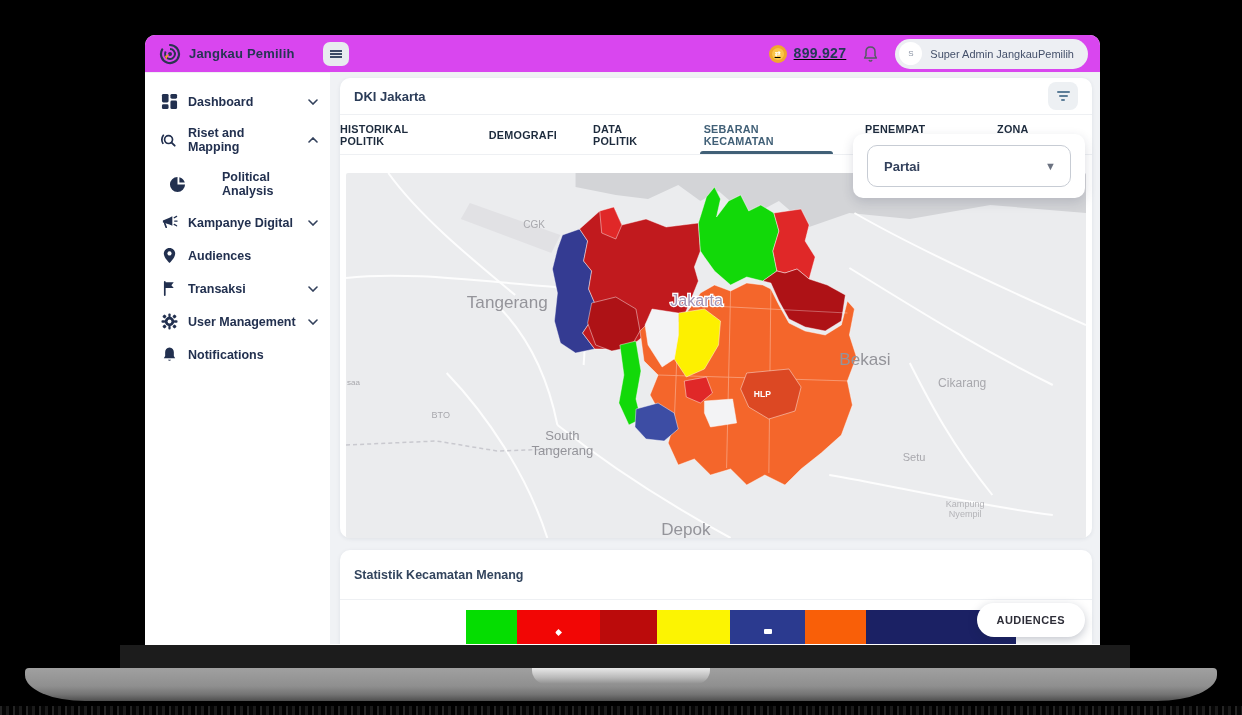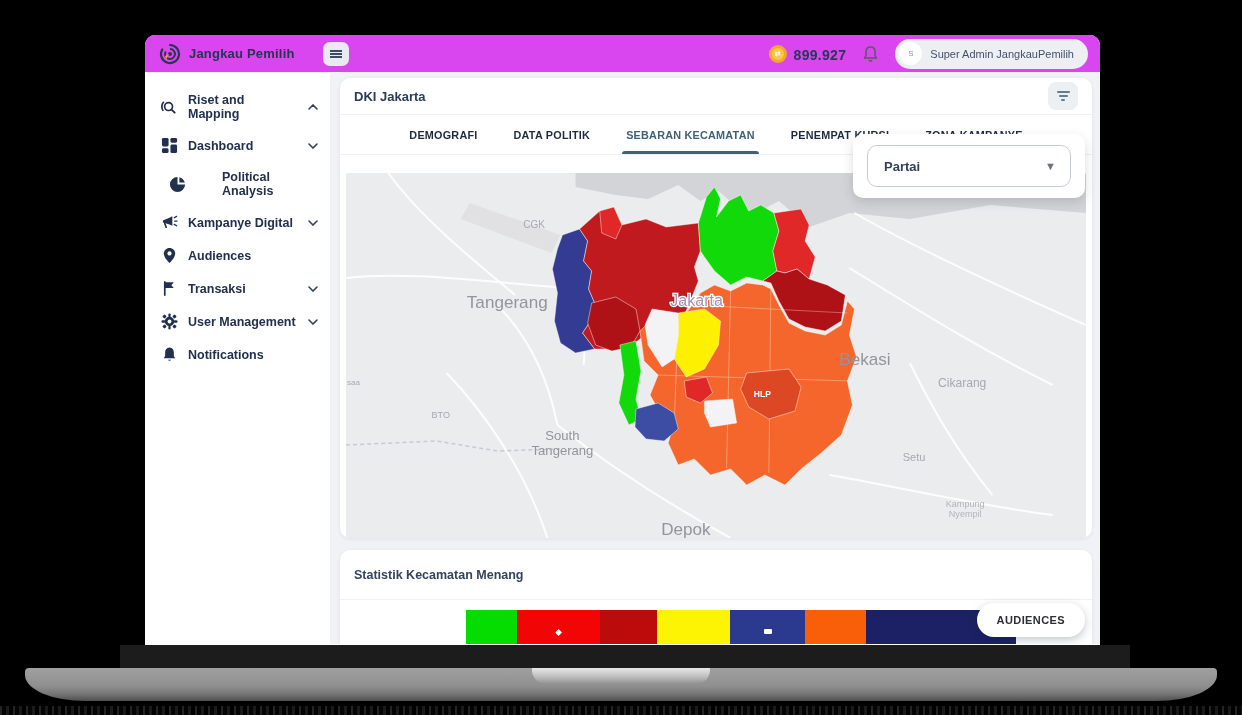--- a/index.html
+++ b/index.html
@@ -25,21 +25,21 @@
   .hdr { height:38px; display:flex; align-items:center; border-bottom:1px solid #eef0f3; background:#d946ef; position:relative; z-index:10; }
   .brand { width:178px; display:flex; align-items:center; gap:8px; padding-left:14px; }
   .brand-name { font-size:13px; font-weight:bold; color:#253553; letter-spacing:.2px; }
   .logo { width:22px; height:22px; position:relative; flex:0 0 auto; }
   .burger { width:26px; height:24px; background:#e8ebef; border-radius:7px; border:none;
     display:flex; align-items:center; justify-content:center; cursor:pointer; }
   .burger span { display:block; width:12px; height:8px;
     border-top:2px solid #3c4b66; border-bottom:2px solid #3c4b66; position:relative; }
   .burger span::after{ content:""; position:absolute; left:0; top:1px; width:12px; height:2px; background:#3c4b66; }
   .hdr-right { margin-left:auto; display:flex; align-items:center; gap:16px; padding-right:12px; }
-  .credits { display:flex; align-items:flex-end; gap:7px; }
+  .credits { display:flex; align-items:flex-start; gap:7px;text-decoration:underline; }
   .coin { width:18px; height:18px; border-radius:50%; background:#f0a92d; display:flex; align-items:center; justify-content:center; }
   .coin i { width:12px; height:12px; border-radius:50%; background:#fbc64a; color:#fff; font-style:normal;
     font-size:7px; line-height:12px; text-align:center; font-weight:bold; }
   .credits b { font-size:14px; color:#243a55; letter-spacing:.3px; }
   .user-pill { display:flex; align-items:center; gap:8px; background:#edeff3; border-radius:999px;
     padding:3px 14px 3px 4px; height:30px; cursor:pointer; }
   .avatar { width:23px; height:23px; background:#fff; border-radius:50%; font-size:8px; color:#8a93a3;
     display:flex; align-items:center; justify-content:center; }
   .user-name { font-size:11px; color:#44506a; }
 
@@ -144,43 +144,43 @@
       </div>
     </div>
   </div>
 
   <div class="body-row">
 
     <nav class="sidebar">
 
       <div class="sb-item">
         <svg width="17" height="17" viewBox="0 0 18 18">
-            <circle cx="8" cy="8" r="4.2" fill="none" stroke="#22304f" stroke-width="1.8"></circle>
-            <path d="M11.2 11.2 L14.5 14.5" stroke="#22304f" stroke-width="2" stroke-linecap="round"></path>
-            <path d="M2 12 A8 8 0 0 1 2.5 3.5" fill="none" stroke="#22304f" stroke-width="1.8" stroke-linecap="round"></path>
-          </svg>
-        <span class="lbl">Riset and Mapping</span>
-        <span class="chev">
-            <svg width="10" height="6" viewBox="0 0 10 6">
-              <path d="M1 5 L5 1 L9 5" fill="none" stroke="#33415c" stroke-width="1.6" stroke-linecap="round"></path>
-            </svg>
-          </span>
-      </div>
-
-      <div class="sb-item">
-        <svg width="17" height="17" viewBox="0 0 18 18">
             <rect x="1" y="1" width="7" height="9" rx="1.5" fill="#22304f"></rect>
             <rect x="10" y="1" width="7" height="5" rx="1.5" fill="#22304f"></rect>
             <rect x="10" y="8" width="7" height="9" rx="1.5" fill="#22304f"></rect>
             <rect x="1" y="12" width="7" height="5" rx="1.5" fill="#22304f"></rect>
           </svg>
         <span class="lbl">Dashboard</span>
         <span class="chev">
             <svg width="10" height="6" viewBox="0 0 10 6">
               <path d="M1 1 L5 5 L9 1" fill="none" stroke="#33415c" stroke-width="1.6" stroke-linecap="round"></path>
+            </svg>
+          </span>
+      </div>
+
+      <div class="sb-item">
+        <svg width="17" height="17" viewBox="0 0 18 18">
+            <circle cx="8" cy="8" r="4.2" fill="none" stroke="#22304f" stroke-width="1.8"></circle>
+            <path d="M11.2 11.2 L14.5 14.5" stroke="#22304f" stroke-width="2" stroke-linecap="round"></path>
+            <path d="M2 12 A8 8 0 0 1 2.5 3.5" fill="none" stroke="#22304f" stroke-width="1.8" stroke-linecap="round"></path>
+          </svg>
+        <span class="lbl">Riset and Mapping</span>
+        <span class="chev">
+            <svg width="10" height="6" viewBox="0 0 10 6">
+              <path d="M1 5 L5 1 L9 5" fill="none" stroke="#33415c" stroke-width="1.6" stroke-linecap="round"></path>
             </svg>
           </span>
       </div>
 
       <div class="sb-item child">
         <svg width="17" height="17" viewBox="0 0 18 18">
             <path d="M9 1 A8 8 0 1 0 17 9 L9 9 Z" fill="#22304f"></path>
             <path d="M11 1.3 A8 8 0 0 1 16.7 7 L11 7 Z" fill="#22304f"></path>
           </svg>
         <span class="lbl">Political Analysis</span>
@@ -259,20 +259,21 @@
         <div class="region-row">
           <span class="region-title">DKI Jakarta</span>
           <button class="filter-btn">
             <i></i>
               <i></i>
               <i></i>
           </button>
         </div>
 
         <div class="tabs">
+          <span class="tab">HISTORIKAL POLITIK</span>
           <span class="tab">DEMOGRAFI</span>
           <span class="tab">DATA POLITIK</span>
           <span class="tab active">SEBARAN KECAMATAN</span>
           <span class="tab">PENEMPAT KURSI</span>
           <span class="tab">ZONA KAMPANYE</span>
         </div>
 
         <div class="map-wrap">
           <svg viewBox="0 0 735 365" preserveAspectRatio="none">
 

